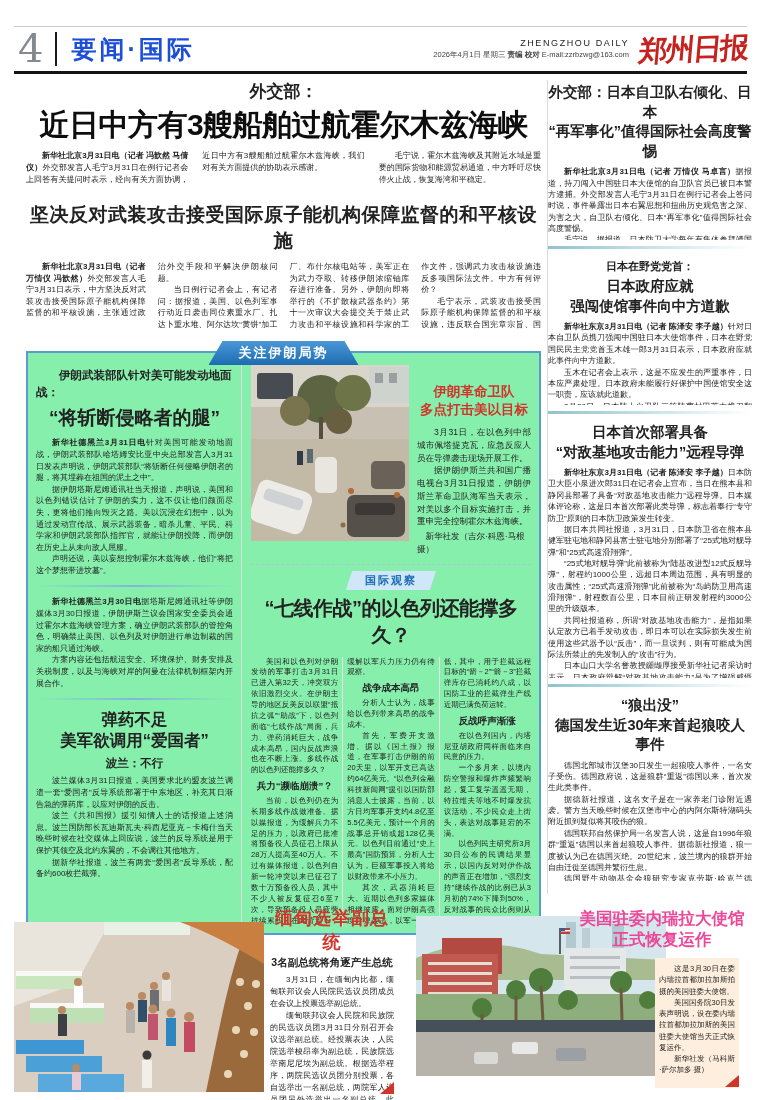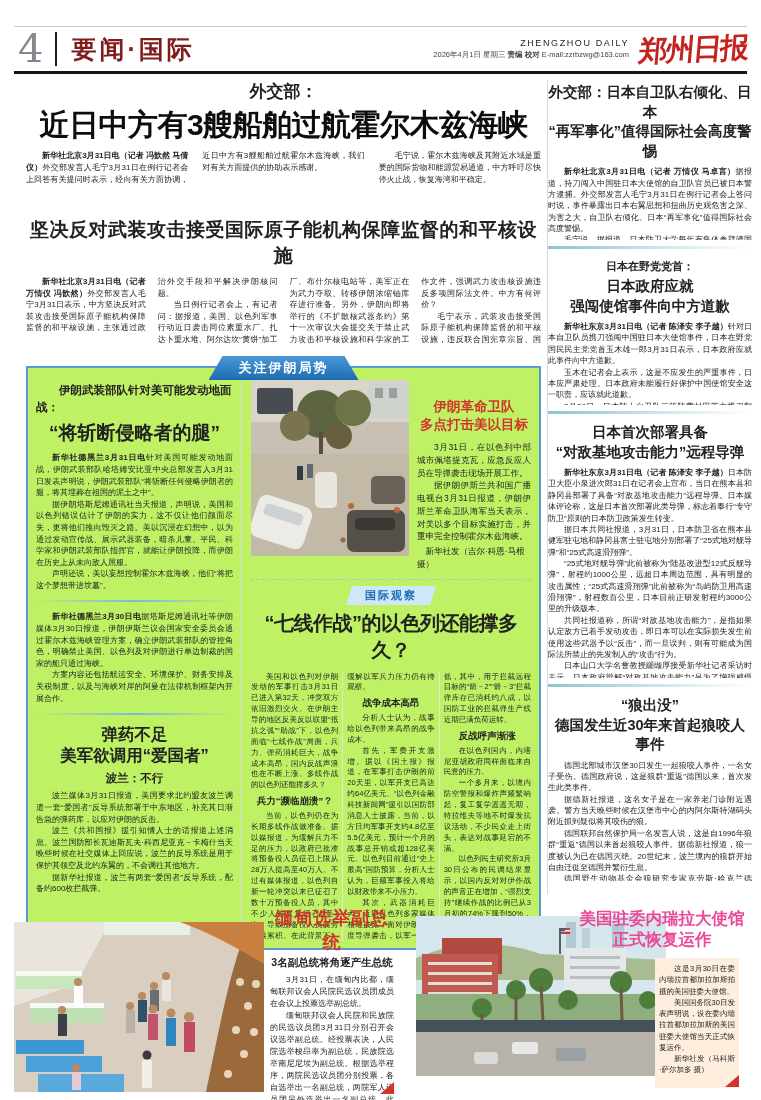--- a/index.html
+++ b/index.html
@@ -2,44 +2,44 @@
 <html><head>
 <meta charset="utf-8">
 <style>
 *{box-sizing:border-box;margin:0;padding:0}
 html,body{width:761px;height:1100px}
 body{font-family:"Liberation Sans","DejaVu Sans",sans-serif;background:#fff;color:#222;position:relative;overflow:hidden}
 
 .hdr{position:absolute;top:26px;left:14px;right:14px;height:48px;border-top:1px solid #c9c9c9;border-bottom:3px solid #141414;display:flex;align-items:center}
 .pagenum{font-family:"DejaVu Serif",serif;font-size:40px;color:#83898f;line-height:1;padding:0 12px 2px 4px}
 .hdr-bar{width:2px;height:34px;background:#1a1a1a;margin-right:14px}
-.section-title{font-size:25px;font-weight:bold;letter-spacing:3px;color:#7f1d1d}
+.section-title{font-size:25px;font-weight:bold;letter-spacing:3px;color:#1d4ed8}
 .hdr-right{margin-left:auto;display:flex;align-items:center;gap:10px}
 .hdr-meta{text-align:right}
 .paper-en{font-size:9px;font-weight:normal;letter-spacing:1.6px;color:#222}
 .info-line{font-size:7.5px;color:#444;margin-top:2px;white-space:nowrap}
 .info-line b{font-weight:bold}
 .logo{font-family:"DejaVu Serif",serif;font-size:29px;font-weight:bold;color:#c5231f;transform:skewX(-7deg) rotate(-2deg);letter-spacing:-2px;line-height:1}
 
 .main{position:absolute;top:80px;left:26px;width:733px;display:flex}
 .left-zone{width:515px}
 .rail{width:205px;margin-left:6px;border-left:1px solid #dadada;padding-left:0;height:814px;overflow:hidden}
 
 .lead{text-align:center}
 .lead-kicker{font-size:17px;font-weight:bold;margin:0 0 5px}
 .lead-h1{font-size:30px;font-weight:900;line-height:1.1;letter-spacing:-0.5px;margin-bottom:9px;color:#0d0d0d}
 .lead-body{column-count:3;column-gap:14px;text-align:justify;font-size:8px;line-height:1.5;height:52px;overflow:hidden}
 p.art{margin:0;text-indent:2em;text-align:justify}
 b.dl{font-weight:bold}
 
-.nuc{margin-top:15px}
+.nuc{margin-top:0}
 .nuc-h2{font-size:19px;font-weight:900;text-align:center;margin-bottom:7px;letter-spacing:0.5px}
 .nuc-body{column-count:4;column-gap:12px;font-size:8px;line-height:1.45;height:74px;overflow:hidden}
 
-.ibox{margin-top:16px;border:2px solid #579bd2;position:relative;height:584px;padding:12px 8px 6px;background:#bef264}
+.ibox{margin-top:16px;border:2px solid #579bd2;position:relative;height:584px;padding:12px 8px 6px;background:#86efac}
 .ribbon{position:absolute;top:-12px;left:50%;transform:translateX(-50%);background:linear-gradient(180deg,#4a98d8,#1d6cb0);color:#fff;font-size:13px;font-weight:bold;letter-spacing:2px;padding:3px 30px;clip-path:polygon(14px 0,calc(100% - 14px) 0,100% 100%,0 100%);white-space:nowrap}
 .ibox-in{display:flex;height:100%}
 .ib-left{width:206px;padding-right:8px;border-right:1px solid #dcdcdc;overflow:hidden}
 .ib-right{flex:1;padding-left:9px;display:flex;flex-direction:column;overflow:hidden}
 .kick1{font-size:11.5px;font-weight:bold;line-height:1.45;text-indent:2em;margin-top:2px}
 .h-b1{font-size:19px;font-weight:900;text-align:center;margin:5px 0 6px}
 .body-s{font-size:8px;line-height:1.45}
 .divider{height:2px;background:linear-gradient(90deg,rgba(127,183,221,0),#7fb7dd,rgba(127,183,221,0));margin:9px 0}
 .h-b2{font-size:16.5px;font-weight:900;text-align:center;line-height:1.25;margin:2px 0 6px}
 .sub-b3{font-size:11.5px;font-weight:bold;text-align:center;margin:1px 0 4px}

